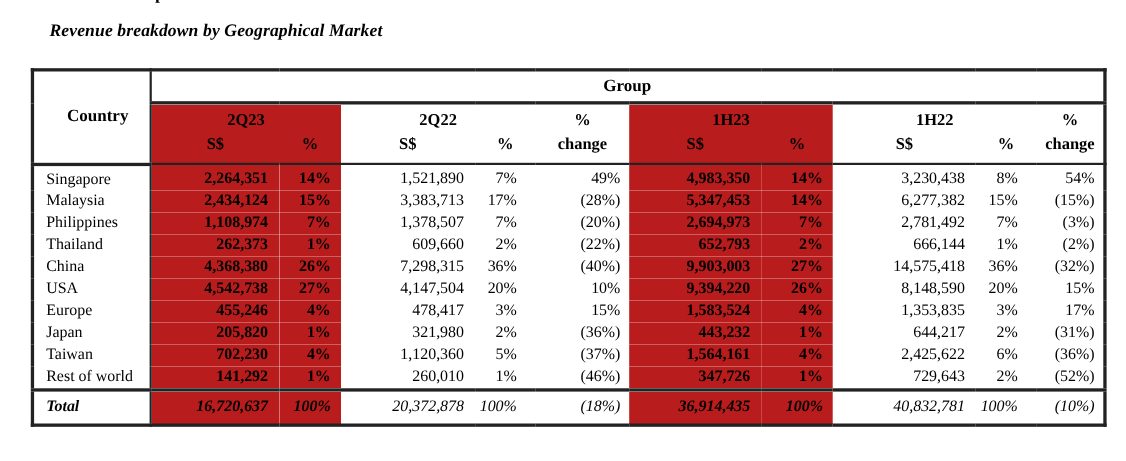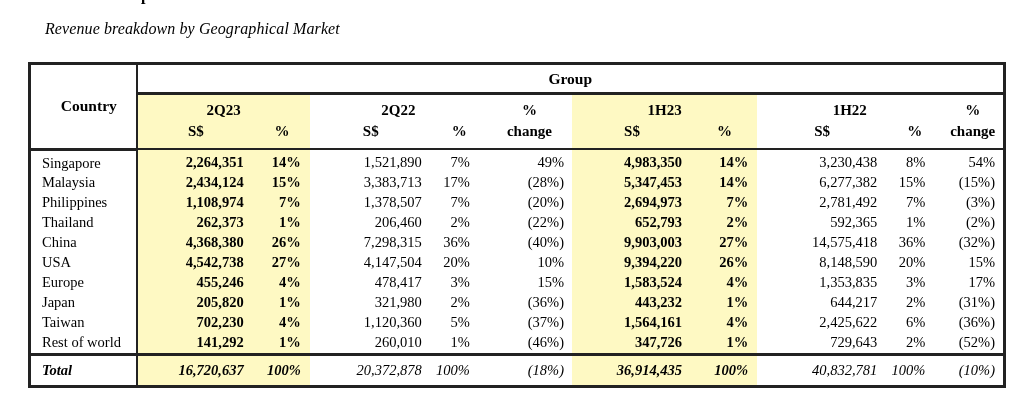--- a/index.html
+++ b/index.html
@@ -7,21 +7,21 @@
     width:1024px;height:419px;background:#ffffff;position:relative;overflow:hidden;
     font-family:"Liberation Serif","DejaVu Serif",serif;color:#000;
   }
   .top-fragment{
     position:absolute;left:141px;top:0;width:16px;height:4px;overflow:hidden;
   }
   .top-fragment span{
     display:block;transform:translateY(-14px);font-weight:bold;font-size:16px;
   }
   .doc-title{
-    position:absolute;left:45px;top:20px;font-size:16px;font-weight:normal;font-style:italic;
+    position:absolute;left:45px;top:20px;font-size:16px;font-weight:bold;font-style:italic;
     letter-spacing:0.1px;
   }
   table.rev{
     position:absolute;left:28px;top:62px;width:978px;
     border-collapse:collapse;table-layout:fixed;
     border:3px solid #222222;
   }
   th,td{padding:0;font-size:14.5px;overflow:hidden;white-space:normal;}
   th{font-weight:bold;}
   
@@ -37,21 +37,21 @@
   .subrow{display:flex;}
   .subrow span{display:block;text-align:center;}
   
   tbody td{vertical-align:top;line-height:19.9px;}
   tbody tr.first-data td{padding-top:3px;}
   .c-country{text-align:left;padding-left:11px;margin-top:32px;}
   .c-num{text-align:right;padding-right:10px;margin-left:24px;}
   .c-pct{text-align:right;padding-right:9px;}
   .c-pct.wide-pad{padding-right:17px;}
   .c-chg{text-align:right;padding-right:8px;}
-  .hl{background:#fef9c3;}
+  .hl{background:#b91c1c;}
   .b{font-weight:bold;}
   tr.total-row td{border-top:3px solid #222222;height:29px;line-height:28px;vertical-align:middle;font-style:italic;}
 </style>
 </head>
 <body>
 
 <div class="top-fragment">
     <span>p</span>
   </div>
 
@@ -152,26 +152,26 @@
         <td class="c-num hl b">2,694,973</td>
         <td class="c-pct hl b">7%</td>
         <td class="c-num">2,781,492</td>
         <td class="c-pct wide-pad">7%</td>
         <td class="c-chg">(3%)</td>
       </tr>
       <tr>
         <td class="c-country v-div">Thailand</td>
         <td class="c-num hl b">262,373</td>
         <td class="c-pct hl b">1%</td>
-        <td class="c-num">206,460</td>
+        <td class="c-num">609,660</td>
         <td class="c-pct wide-pad">2%</td>
         <td class="c-chg">(22%)</td>
         <td class="c-num hl b">652,793</td>
         <td class="c-pct hl b">2%</td>
-        <td class="c-num">592,365</td>
+        <td class="c-num">666,144</td>
         <td class="c-pct wide-pad">1%</td>
         <td class="c-chg">(2%)</td>
       </tr>
       <tr>
         <td class="c-country v-div">China</td>
         <td class="c-num hl b">4,368,380</td>
         <td class="c-pct hl b">26%</td>
         <td class="c-num">7,298,315</td>
         <td class="c-pct wide-pad">36%</td>
         <td class="c-chg">(40%)</td>

